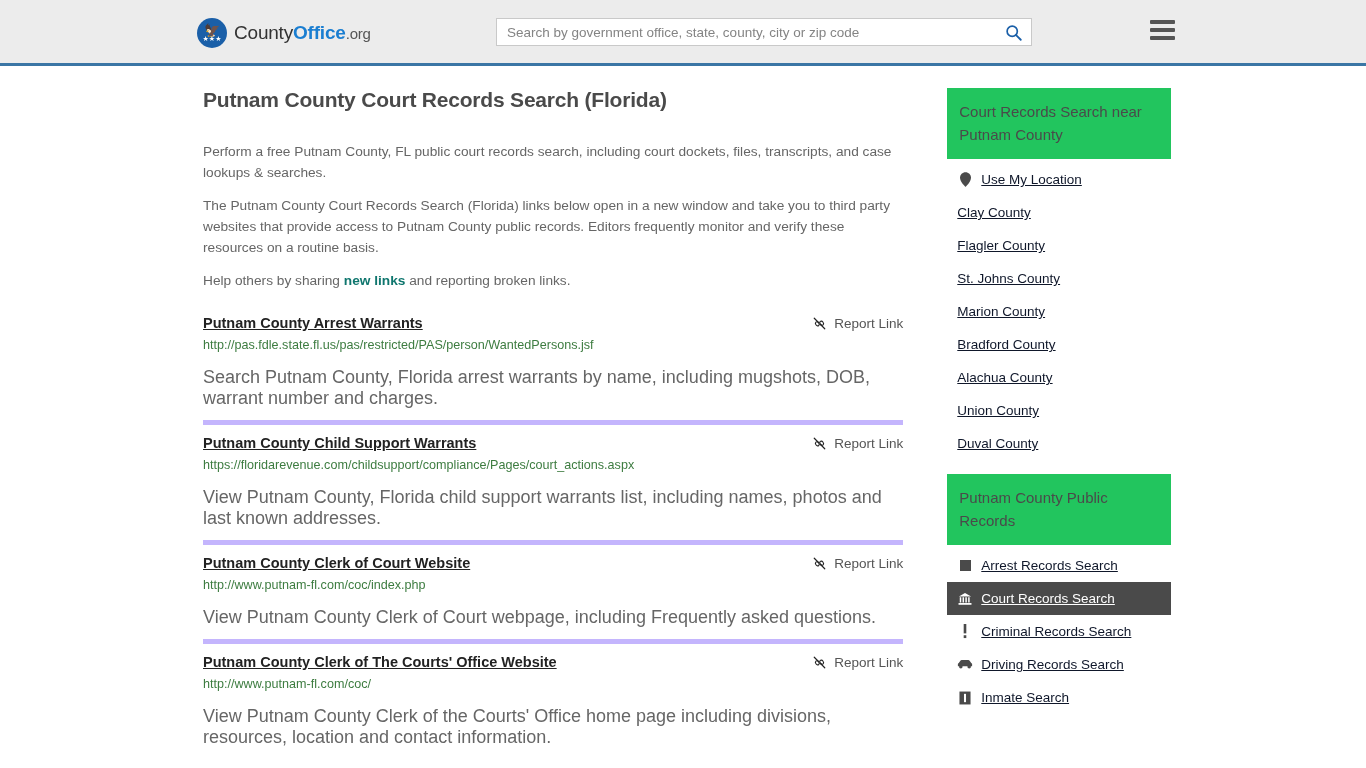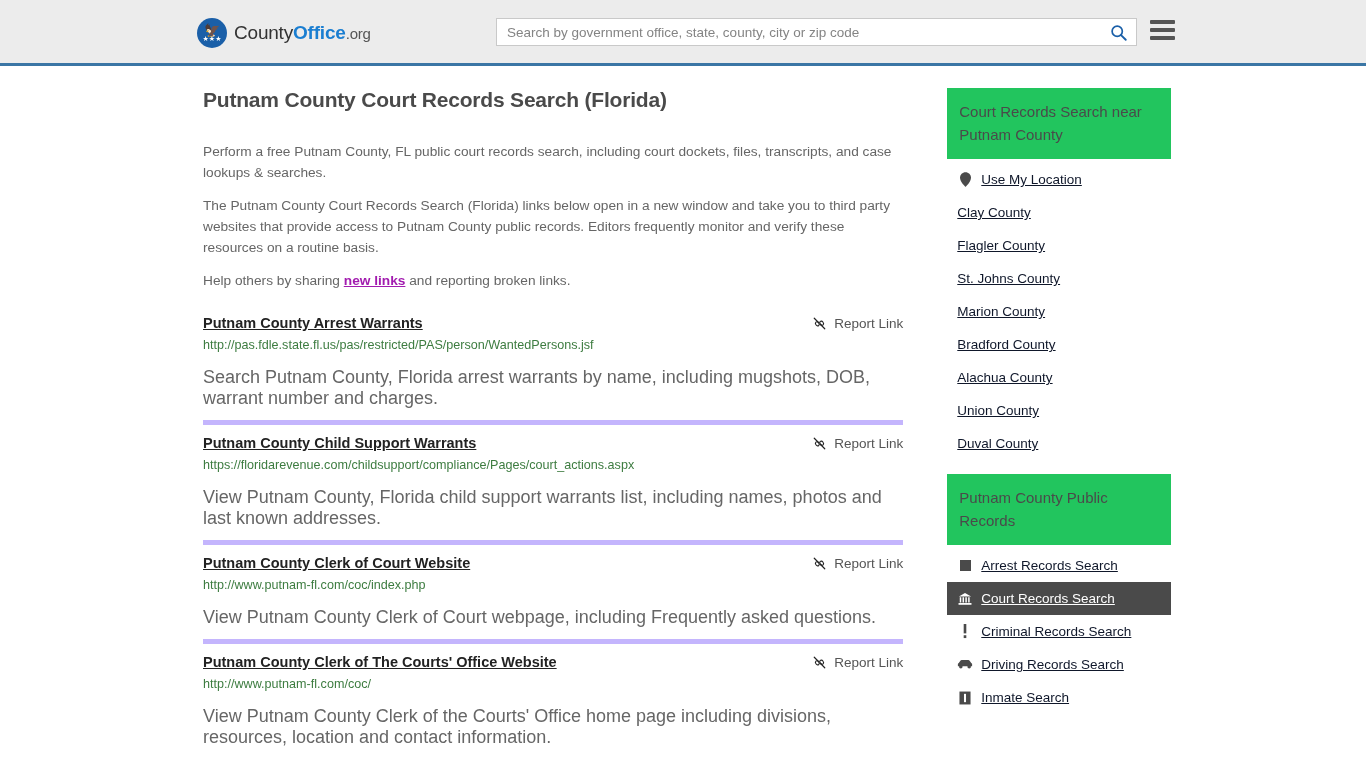--- a/index.html
+++ b/index.html
@@ -40,21 +40,21 @@
   .logo-badge .stars {
     font-size:7px; color:#fff; line-height:7px; letter-spacing:0px;
   }
   .logo-text { font-size:19px; letter-spacing:-.2px; white-space:nowrap; }
   .logo-text .t1 { color:#333; }
   .logo-text .t2 { color:#1a7ed1; font-weight:bold; }
   .logo-text .t3 { color:#555; font-size:15px; }
 
   .search-wrap {
     position:absolute; left:496px; top:18px;
-    width:641px; height:28px;
+    width:536px; height:28px;
     background:#fff;
     border:1px solid #c9c9c9;
     display:flex; align-items:center;
   }
   .search-input {
     flex:1; border:none; outline:none;
     font-family:"Liberation Sans", sans-serif;
     font-size:13.5px; color:#777;
     padding:0 10px; background:transparent;
   }
@@ -91,21 +91,21 @@
     margin-bottom:4px;
   }
   .breadcrumb a { color:#777; text-decoration:none; }
   .breadcrumb .sep { color:#b5b5b5; padding:0 4px; }
 
   .intro { padding:4px 8px 0 8px; }
   .intro p {
     font-size:13.7px; line-height:21px; color:#666;
     margin:12px 0;
   }
-  .intro p a { color:#a21caf; text-decoration:underline; font-weight:bold; }
+  .intro p a { color:#0f766e; font-weight:bold; }
 
   
   .results { padding:0 8px; margin-top:14px; }
   .entry { padding:10px 0 11px 0; border-top:5px solid #c4b5fd; }
   .entry:first-child { border-top:none; }
   .entry-head { display:flex; align-items:center; justify-content:space-between; }
   .entry-title {
     font-size:14.5px; font-weight:bold; color:#222;
     text-decoration:underline; cursor:pointer;
   }

